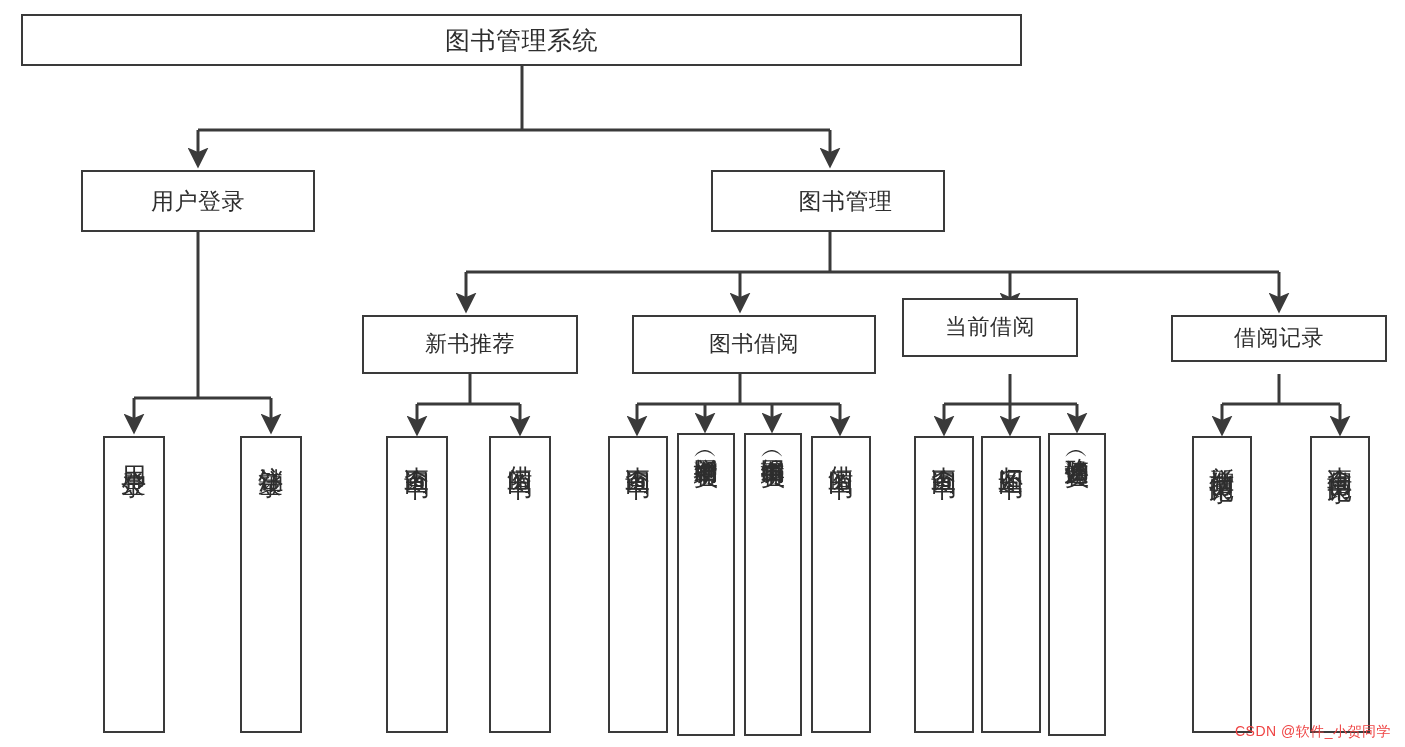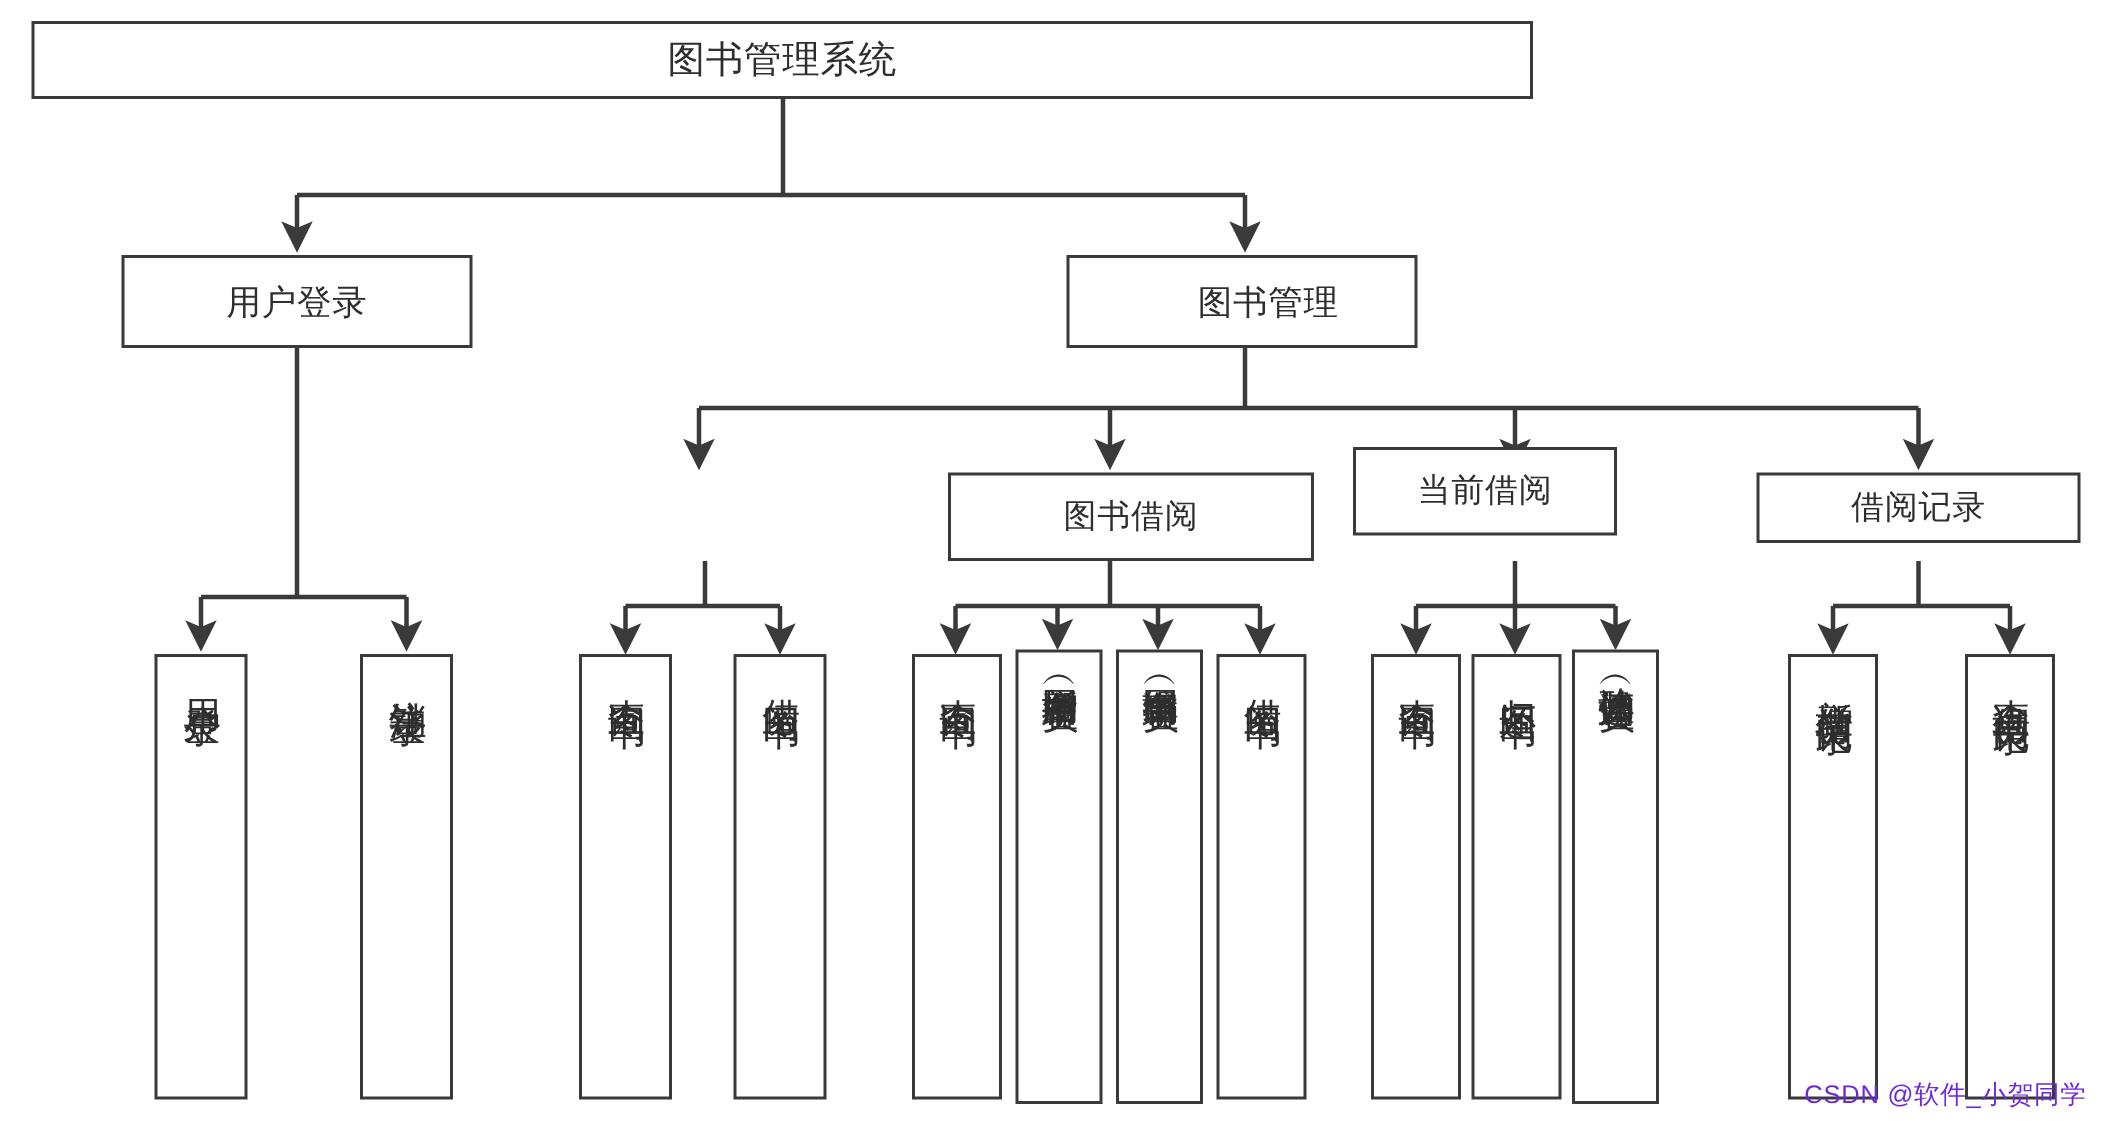--- a/index.html
+++ b/index.html
@@ -62,22 +62,22 @@
     letter-spacing:3px;
     text-align:left;
   }
   .leaf.tall{ padding-top:4px; }
   .leaf.tall .label{ font-size:24px; letter-spacing:1px; }
   
   #watermark{
     position:absolute;
     right:14px;
     bottom:6px;
-    font-size:17px;
-    color:#6d28d9;
+    font-size:14px;
+    color:#ef4444;
     letter-spacing:0.5px;
     z-index:3;
     white-space:nowrap;
     font-family:"Liberation Sans","DejaVu Sans",sans-serif;
   }
 </style>
 </head>
 <body>
 
 <div id="canvas">
@@ -137,20 +137,23 @@
   </div>
 
   <div class="node lvl2" style="left:81px; top:170px; width:234px; height:62px;">
     <span class="label">用户登录</span>
   </div>
 
   <div class="node lvl2" style="left:711px; top:170px; width:234px; height:62px;padding-left:35px;">
     <span class="label">图书管理</span>
   </div>
 
+  <div class="node lvl3" style="left:362px; top:315px; width:216px; height:59px;">
+    <span class="label">新书推荐</span>
+  </div>
 
   <div class="node lvl3" style="left:632px; top:315px; width:244px; height:59px;">
     <span class="label">图书借阅</span>
   </div>
 
   <div class="node lvl3" style="left:902px; top:298px; width:176px; height:59px;">
     <span class="label">当前借阅</span>
   </div>
 
   <div class="node lvl3" style="left:1171px; top:315px; width:216px; height:47px;">

